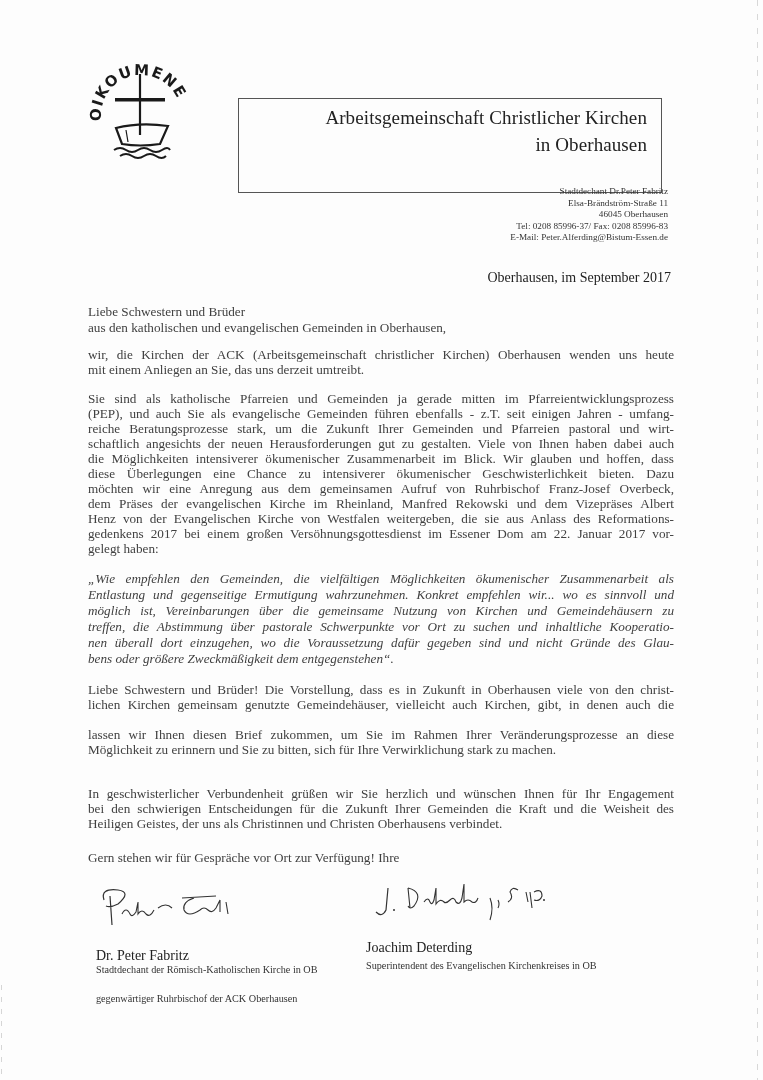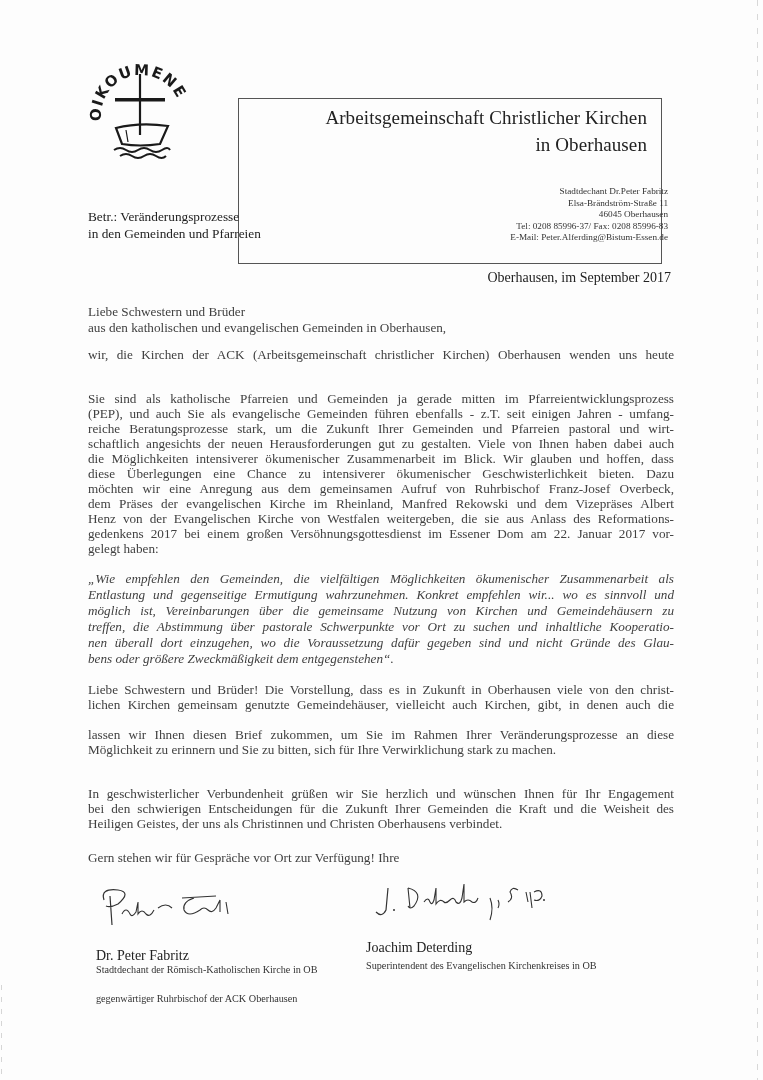--- a/index.html
+++ b/index.html
@@ -6,21 +6,21 @@
     body { width: 763px; height: 1080px; position: relative; overflow: hidden;
            font-family: "Liberation Serif", "DejaVu Serif", serif; color: #1a1a1a; }
     .page { position: absolute; left: 0; top: 0; width: 763px; height: 1080px; background: #fdfdfd; }
     .scanline { position: absolute; left: 757px; top: 0; width: 1px; height: 1080px;
                 background: repeating-linear-gradient(to bottom, #c8c8c8 0 6px, transparent 6px 14px); opacity: .7; }
     .scanline-left { position: absolute; left: 1px; top: 985px; width: 1px; height: 95px;
                 background: repeating-linear-gradient(to bottom, #bbb 0 5px, transparent 5px 12px); opacity: .6; }
 
     .logo { position: absolute; left: 84px; top: 52px; width: 110px; height: 110px; }
 
-    .header-box { position: absolute; left: 238px; top: 98px; width: 424px; height: 166px;
+    .header-box { position: absolute; left: 238px; top: 98px; width: 424px; height: 95px;
                   border: 1px solid #555; box-sizing: border-box; }
     .header-title { position: absolute; right: 14px; font-size: 19px; letter-spacing: .1px; color: #222; white-space: nowrap; }
     .ht1 { top: 8px; }
     .ht2 { top: 35px; }
 
     .subject { position: absolute; left: 88px; top: 208px; font-size: 13.3px; line-height: 17px; color: #222; }
 
     .sender { position: absolute; right: 95px; top: 186px; font-size: 9.2px; line-height: 11.6px; text-align: right; color: #333; }
 
     .date { position: absolute; right: 92px; top: 270px; font-size: 14px; color: #222; }
@@ -68,31 +68,28 @@
   </div>
 
   <div class="sender">
     <div>Stadtdechant Dr.Peter Fabritz</div>
     <div>Elsa-Brändström-Straße 11</div>
     <div>46045 Oberhausen</div>
     <div>Tel: 0208 85996-37/ Fax: 0208 85996-83</div>
     <div>E-Mail: Peter.Alferding@Bistum-Essen.de</div>
   </div>
 
-  <div class="subject">
-    <div>Betr.: Veränderungsprozesse</div>
-    <div>in den Gemeinden und Pfarreien</div>
-  </div>
 
   <div class="date">Oberhausen, im September 2017</div>
 
   <div class="line" style="top:304px">Liebe Schwestern und Brüder</div>
   <div class="line" style="top:320px">aus den katholischen und evangelischen Gemeinden in Oberhausen,</div>
 
   <div class="line just" style="top:347px">wir, die Kirchen der ACK (Arbeitsgemeinschaft christlicher Kirchen) Oberhausen wenden uns heute</div>
+  <div class="line" style="top:362px">mit einem Anliegen an Sie, das uns derzeit umtreibt.</div>
 
   <div class="line just" style="top:391px">Sie sind als katholische Pfarreien und Gemeinden ja gerade mitten im Pfarreientwicklungsprozess</div>
   <div class="line just" style="top:406px">(PEP), und auch Sie als evangelische Gemeinden führen ebenfalls - z.T. seit einigen Jahren - umfang-</div>
   <div class="line just" style="top:421px">reiche Beratungsprozesse stark, um die Zukunft Ihrer Gemeinden und Pfarreien pastoral und wirt-</div>
   <div class="line just" style="top:436px">schaftlich angesichts der neuen Herausforderungen gut zu gestalten. Viele von Ihnen haben dabei auch</div>
   <div class="line just" style="top:451px">die Möglichkeiten intensiverer ökumenischer Zusammenarbeit im Blick. Wir glauben und hoffen, dass</div>
   <div class="line just" style="top:466px">diese Überlegungen eine Chance zu intensiverer ökumenischer Geschwisterlichkeit bieten. Dazu</div>
   <div class="line just" style="top:481px">möchten wir eine Anregung aus dem gemeinsamen Aufruf von Ruhrbischof Franz-Josef Overbeck,</div>
   <div class="line just" style="top:496px">dem Präses der evangelischen Kirche im Rheinland, Manfred Rekowski und dem Vizepräses Albert</div>
   <div class="line just" style="top:511px">Henz von der Evangelischen Kirche von Westfalen weitergeben, die sie aus Anlass des Reformations-</div>

